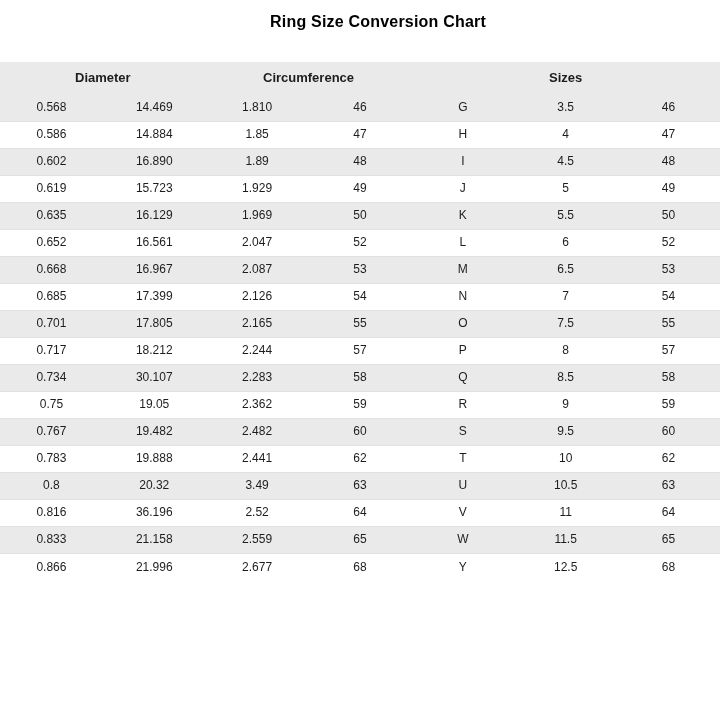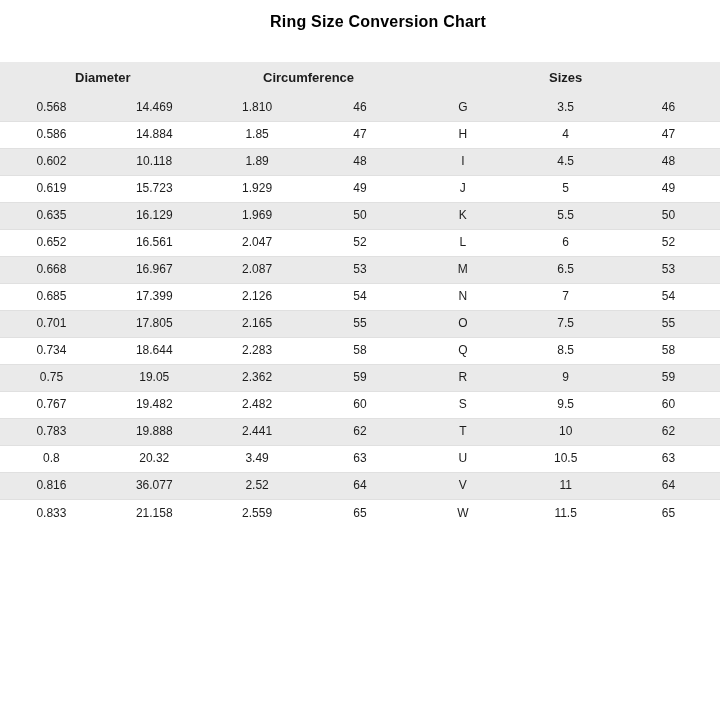--- a/index.html
+++ b/index.html
@@ -86,21 +86,21 @@
           <td>0.586</td>
           <td>14.884</td>
           <td>1.85</td>
           <td>47</td>
           <td>H</td>
           <td>4</td>
           <td>47</td>
         </tr>
         <tr>
           <td>0.602</td>
-          <td>10.118</td>
+          <td>16.890</td>
           <td>1.89</td>
           <td>48</td>
           <td>I</td>
           <td>4.5</td>
           <td>48</td>
         </tr>
         <tr>
           <td>0.619</td>
           <td>15.723</td>
           <td>1.929</td>
@@ -148,22 +148,31 @@
         <tr>
           <td>0.701</td>
           <td>17.805</td>
           <td>2.165</td>
           <td>55</td>
           <td>O</td>
           <td>7.5</td>
           <td>55</td>
         </tr>
         <tr>
+          <td>0.717</td>
+          <td>18.212</td>
+          <td>2.244</td>
+          <td>57</td>
+          <td>P</td>
+          <td>8</td>
+          <td>57</td>
+        </tr>
+        <tr>
           <td>0.734</td>
-          <td>18.644</td>
+          <td>30.107</td>
           <td>2.283</td>
           <td>58</td>
           <td>Q</td>
           <td>8.5</td>
           <td>58</td>
         </tr>
         <tr>
           <td>0.75</td>
           <td>19.05</td>
           <td>2.362</td>
@@ -194,31 +203,40 @@
           <td>0.8</td>
           <td>20.32</td>
           <td>3.49</td>
           <td>63</td>
           <td>U</td>
           <td>10.5</td>
           <td>63</td>
         </tr>
         <tr>
           <td>0.816</td>
-          <td>36.077</td>
+          <td>36.196</td>
           <td>2.52</td>
           <td>64</td>
           <td>V</td>
           <td>11</td>
           <td>64</td>
         </tr>
         <tr>
           <td>0.833</td>
           <td>21.158</td>
           <td>2.559</td>
           <td>65</td>
           <td>W</td>
           <td>11.5</td>
           <td>65</td>
         </tr>
+        <tr>
+          <td>0.866</td>
+          <td>21.996</td>
+          <td>2.677</td>
+          <td>68</td>
+          <td>Y</td>
+          <td>12.5</td>
+          <td>68</td>
+        </tr>
       </tbody>
   </table>
 </div>
 
 </body></html>

